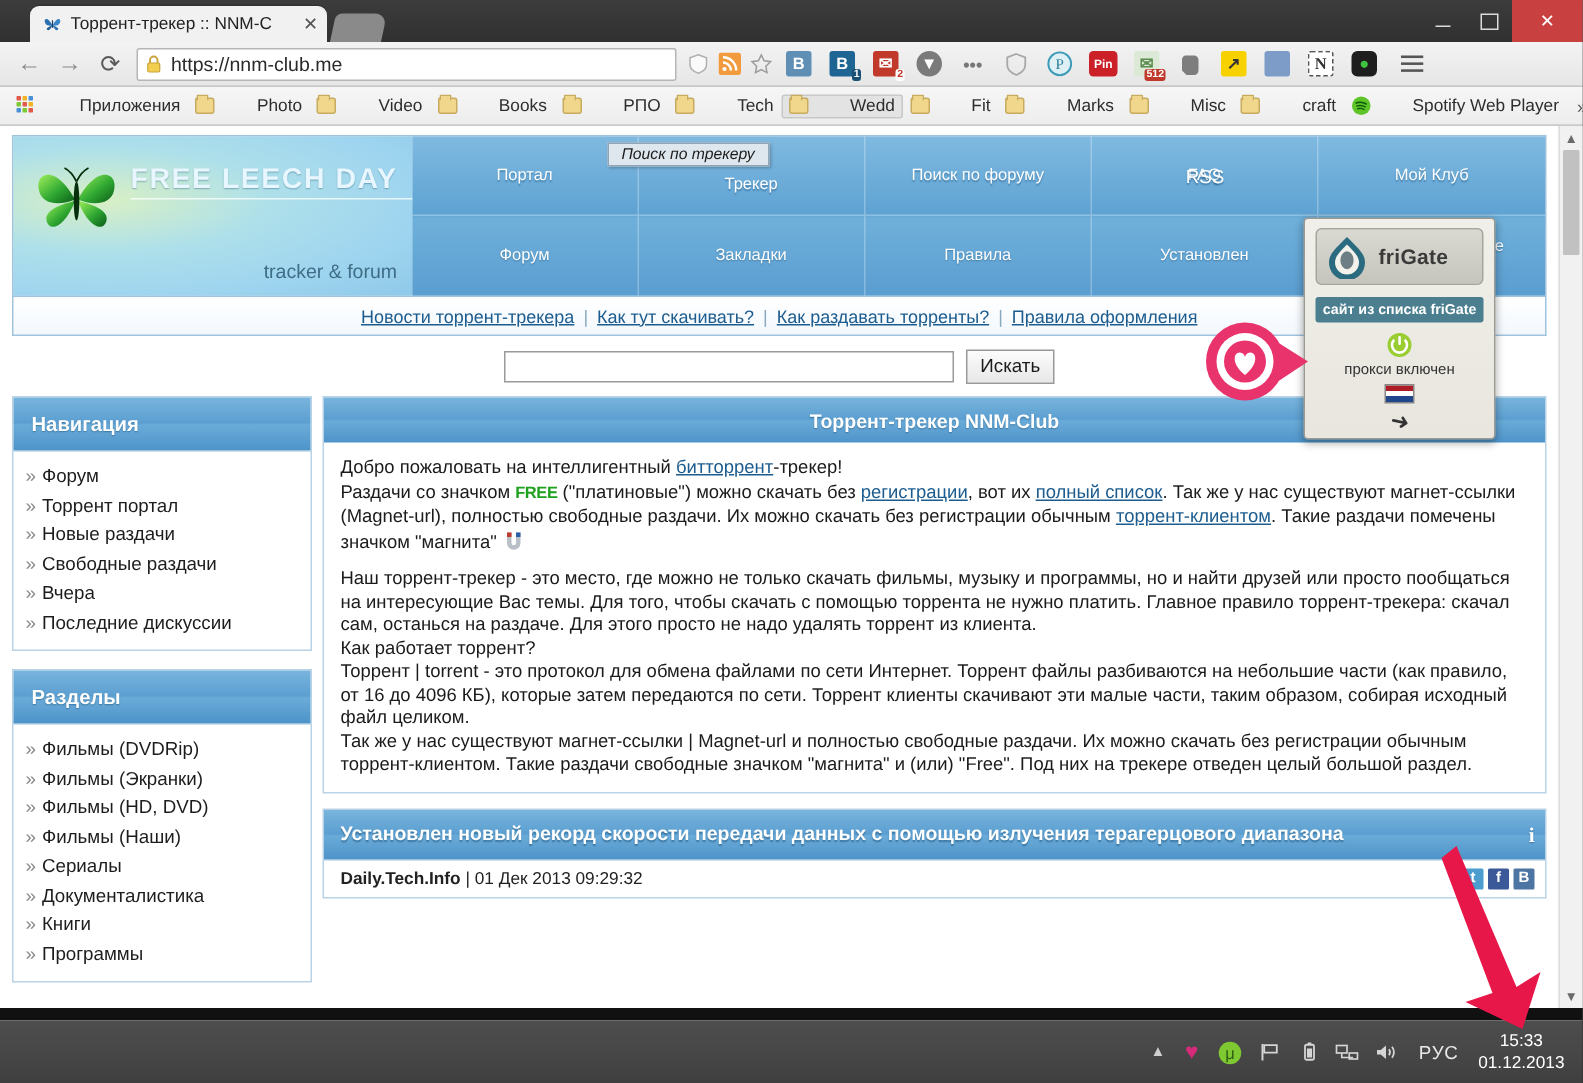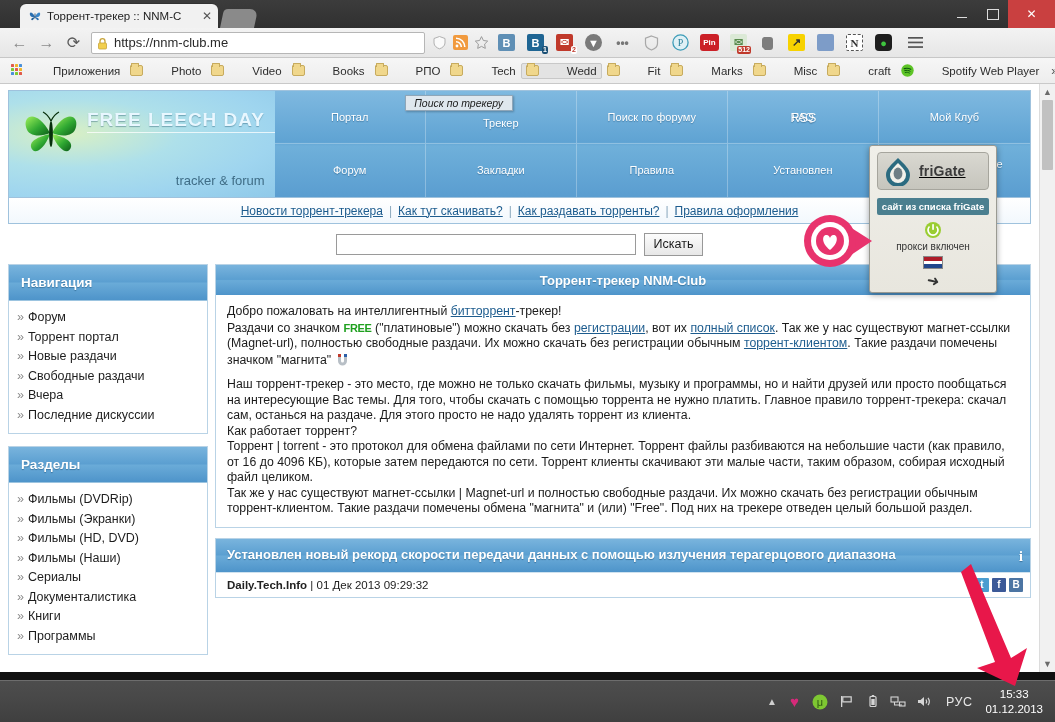--- a/index.html
+++ b/index.html
@@ -64,21 +64,21 @@
   #navbar {
     position:absolute; left:0; top:28px; right:0; height:30px;
     background: linear-gradient(to bottom, #f3f3f3, #e6e6e6);
     border-bottom: 1px solid #c7c7c7;
     display:flex; align-items:center; padding: 0 6px;
   }
   .nav-btn { width:27px; height:27px; display:flex;align-items:center;justify-content:center;
     color:#8b8b8b; font-size:16px; }
   .nav-btn.active { color:#5a5a5a; }
   #omnibox {
-    flex: 0 0 auto; width: 334px; height:22px; margin-left:4px;
+    flex: 0 0 auto; width: 360px; height:22px; margin-left:4px;
     background:#fff; border:1px solid #b6b6b6; border-radius:2px;
     display:flex; align-items:center; padding: 0 4px; position:relative;
   }
   #omnibox .lock { width:13px; height:13px; margin-right:5px; }
   #omnibox .url { font-size: 13px; color:#2a2a2a; white-space:nowrap; }
   #ext-strip { display:flex; align-items:center; gap:0px; margin-left:4px; }
   .omni-ico { width:21px;height:21px;display:flex;align-items:center;justify-content:center; }
   .ext-ico { width:23px; height:21px; display:flex; align-items:center; justify-content:center;
     margin: 0 3px; position:relative; }
   .sq { width:17px;height:17px;border-radius:2px;display:flex;align-items:center;justify-content:center;
@@ -211,21 +211,21 @@
   
   #frigate {
     position:absolute; left: 869px; top: 145px; width: 128px; height: 148px; z-index: 40;
     background: linear-gradient(to bottom,#f0efe9,#e8e6de);
     border:1px solid #9a9a92; border-radius:3px;
     box-shadow: 0 2px 6px rgba(0,0,0,.35);
     display:flex; flex-direction:column; align-items:center; padding-top:6px;
   }
   #frigate .fg-head { width:112px; height:38px; border-radius:4px;
     background: linear-gradient(to bottom,#d9d8d1,#c6c5bd); border:1px solid #a6a59d;
-    display:flex; align-items:center; gap:6px; padding-left:5px;text-decoration:underline; }
+    display:flex; align-items:center; gap:6px; padding-left:5px; }
   #frigate .fg-logo { width:30px;height:30px;flex:0 0 auto; }
   #frigate .fg-name { font-size:14px; color:#3a3a3a; font-weight:bold; letter-spacing:.2px;}
   #frigate .fg-bar { margin-top:8px; width:112px; background:#4b7f8f; color:#fff;
     font-size:9.5px; font-weight:bold; text-align:center; padding:3px 0; border-radius:2px; }
   #frigate .fg-power { margin-top:6px; width:18px;height:18px; }
   #frigate .fg-status { font-size:10px; color:#333; margin-top:2px; }
   #frigate .fg-flag { margin-top:4px; width:20px; height:13px; border:1px solid #888;
     background: linear-gradient(to bottom,#ae1c28 0 33%, #ffffff 33% 66%, #21468b 66% 100%); }
   #frigate .fg-arrow { margin-top:3px; font-size:15px; color:#333; transform: rotate(12deg); }
 
@@ -558,21 +558,21 @@
                     <svg width="15" height="15" viewBox="0 0 15 15">
                         <path d="M3 2 h3 v7 a1.5 1.5 0 0 0 3 0 V2 h3 v7 a4.5 4.5 0 0 1 -9 0 Z" fill="#b8bfc6"></path>
                         <rect x="3" y="2" width="3" height="3" fill="#c0392b"></rect>
                         <rect x="9" y="2" width="3" height="3" fill="#2b5fa8"></rect>
                       </svg>
                   </span>
                 </div>
                 <p style="margin-top:9px;margin-bottom:0">Наш торрент-трекер - это место, где можно не только скачать фильмы, музыку и программы, но и найти друзей или просто пообщаться на интересующие Вас темы. Для того, чтобы скачать с помощью торрента не нужно платить. Главное правило торрент-трекера: скачал сам, останься на раздаче. Для этого просто не надо удалять торрент из клиента.</p>
                 <div>Как работает торрент?</div>
                 <div>Торрент | torrent - это протокол для обмена файлами по сети Интернет. Торрент файлы разбиваются на небольшие части (как правило, от 16 до 4096 КБ), которые затем передаются по сети. Торрент клиенты скачивают эти малые части, таким образом, собирая исходный файл целиком.</div>
-                <div>Так же у нас существуют магнет-ссылки | Magnet-url и полностью свободные раздачи. Их можно скачать без регистрации обычным торрент-клиентом. Такие раздачи помечены обмена "магнита" и (или) "Free". Под них на трекере отведен целый большой раздел.</div>
+                <div>Так же у нас существуют магнет-ссылки | Magnet-url и полностью свободные раздачи. Их можно скачать без регистрации обычным торрент-клиентом. Такие раздачи свободные значком "магнита" и (или) "Free". Под них на трекере отведен целый большой раздел.</div>
               </div>
             </div>
 
             <div class="newsblock">
               <div class="news-head">
                 <span>Установлен новый рекорд скорости передачи данных с помощью излучения терагерцового диапазона</span>
                 <span class="news-i">i</span>
               </div>
               <div class="news-meta">
                 <span>

